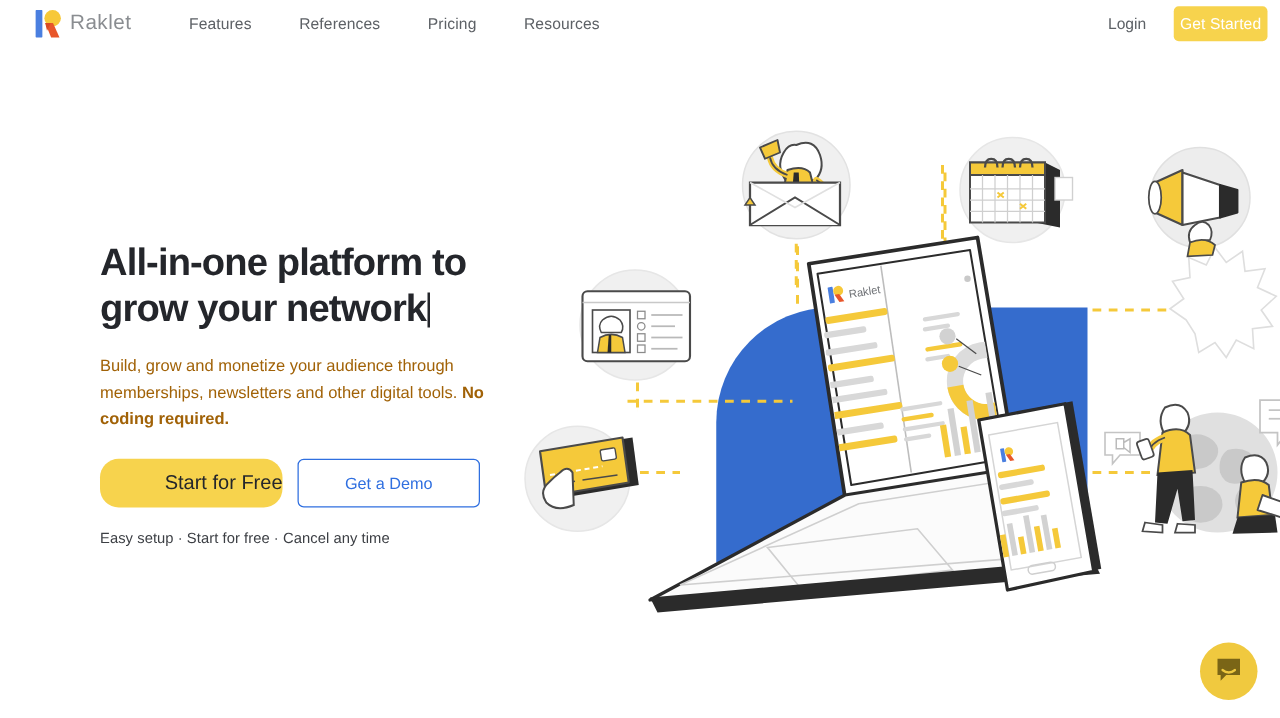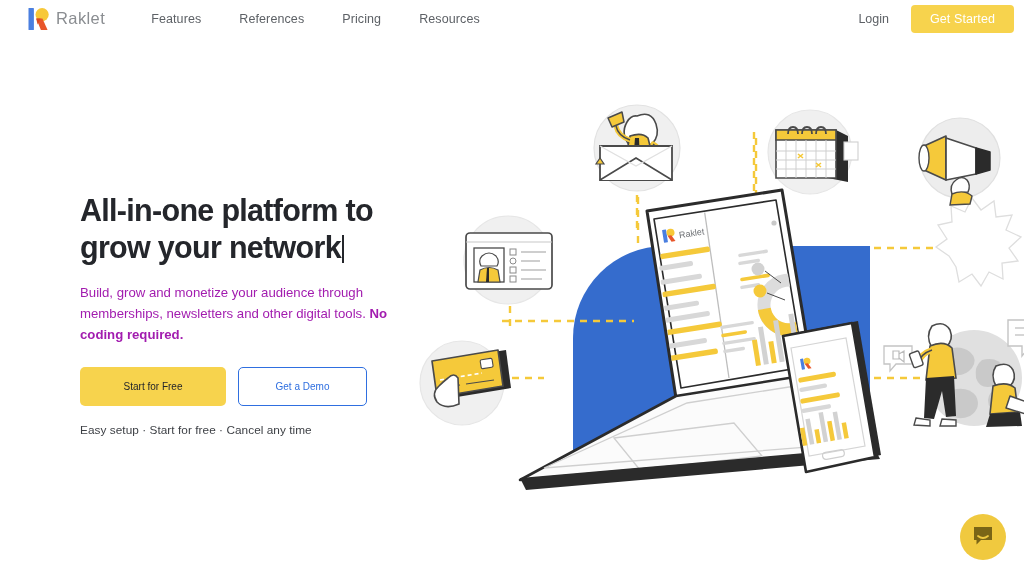--- a/index.html
+++ b/index.html
@@ -84,21 +84,21 @@
   .btn-getstarted {
     background: #f5d košík;
     background: #f6d košík;
   }
   .btn-getstarted {
     background: #f7d34d;
     color: #ffffff;
     font-size: 12.5px;
     border: none;
     border-radius: 4px;
-    padding: 7px 19px;
+    padding: 7px 5px;
     cursor: pointer;
     font-family: inherit;
     letter-spacing: 0.1px;
   }
 
   
   .hero-copy {
     position: absolute;
     left: 80px;
     top: 192px;
@@ -119,49 +119,50 @@
     height: 28px;
     background: #24262b;
     vertical-align: -5px;
     margin-left: 1px;
   }
 
   .subcopy {
     margin-top: 16px;
     font-size: 13.2px;
     line-height: 21px;
-    color: #a21caf;
+    color: #a16207;
     width: 330px;
   }
   .subcopy b { font-weight: 700; }
 
   .cta-row {
     margin-top: 22px;
     display: flex;
     align-items: center;
     gap: 12px;
   }
   .btn-primary {
     background: #f7d34d;
     color: #24262b;
-    font-size: 10px;
+    font-size: 16px;
     border: none;
-    border-radius: 5px;
+    border-radius: 15px;
     width: 146px;
     height: 39px;
     cursor: pointer;
     font-family: inherit;
+    text-align: right;
   }
   .btn-secondary {
     background: #ffffff;
     color: #2f6fe0;
-    font-size: 10px;
+    font-size: 13px;
     border: 1.6px solid #2f6fe0;
     border-radius: 5px;
-    width: 129px;
+    width: 146px;
     height: 39px;
     cursor: pointer;
     font-family: inherit;
   }
 
   .trust-line {
     margin-top: 17px;
     font-size: 11.8px;
     color: #3c3f44;
     letter-spacing: 0.05px;

